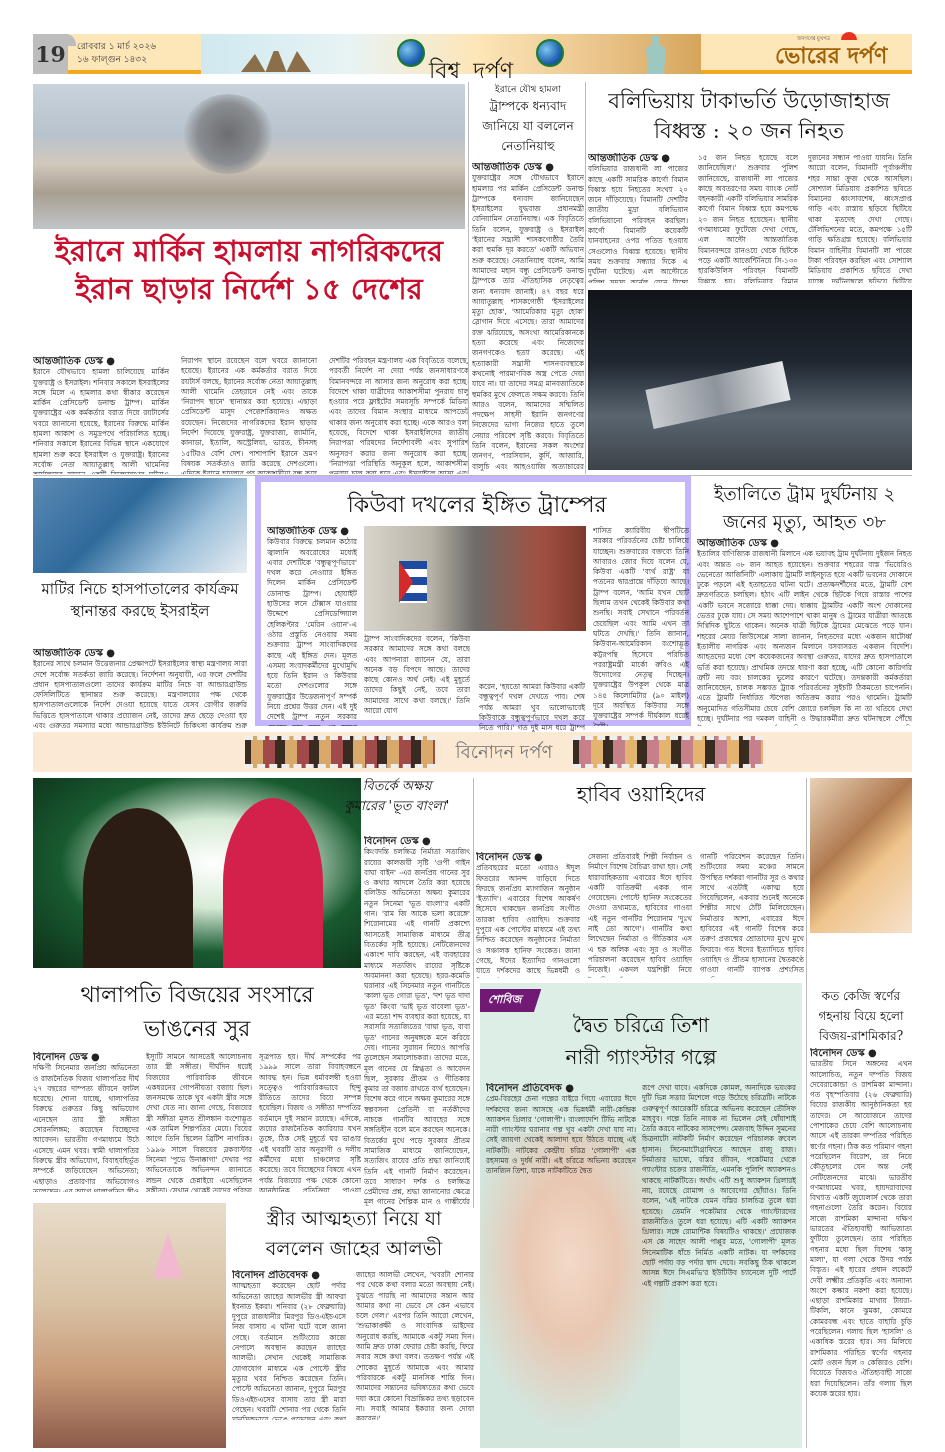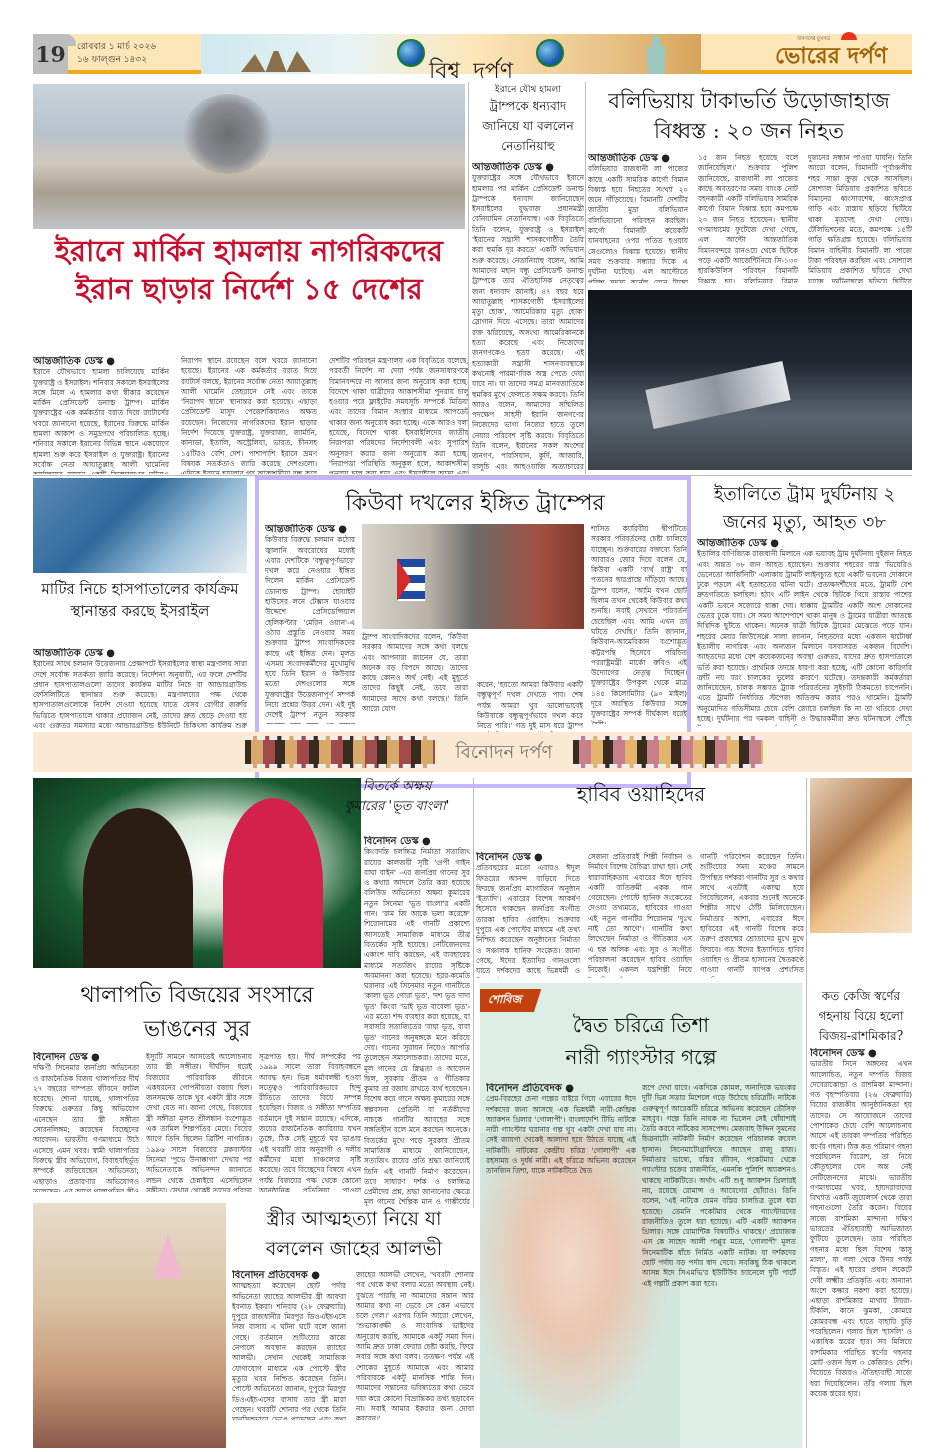--- a/index.html
+++ b/index.html
@@ -40,31 +40,31 @@
   .hl-red { color: #c8102e; font-weight: bold; }
 
   
   .body-text { font-size: 7.2px; line-height: 10.3px; color: #222; text-align: justify; overflow: hidden; }
   .byline { font-weight: bold; font-size: 10px; }
 
   .rule-v { background: #bbb; width: 1px; }
   .rule-h { background: #bbb; height: 1px; }
 
   
-  #cuba-box { left: 255px; top: 476px; width: 436px; height: 312px; border: 4px solid #c4b5fd; padding-left: 23px; }
+  #cuba-box { left: 255px; top: 476px; width: 436px; height: 250px; border: 6px solid #c4b5fd; padding-left: 23px; }
 
   
   #ent-banner { left: 33px; top: 732px; width: 879px; height: 40px; background: #fbe9d3; }
   #ent-film-left { left: 212px; top: 4px; width: 190px; height: 32px; background: repeating-linear-gradient(90deg,#3a2b20 0 6px,#d8a96b 6px 18px,#a14a4a 18px 30px,#3a2b20 30px 34px); border-top: 4px dashed #eee; border-bottom: 4px dashed #eee; }
   #ent-film-right { left: 540px; top: 4px; width: 190px; height: 32px; background: repeating-linear-gradient(90deg,#3a2b20 0 6px,#c77f8a 6px 18px,#e3b46d 18px 30px,#3a2b20 30px 34px); border-top: 4px dashed #eee; border-bottom: 4px dashed #eee; }
   #ent-title { left: 402px; top: 6px; width: 138px; text-align:center; font-size: 18px; color: #737373; font-family: "DejaVu Serif", serif; }
 
   
   #showbiz-box { left: 480px; top: 983px; width: 322px; height: 465px; background: #ddeee6; }
-  #showbiz-tag { left: 0; top: 6px; padding: 2px 20px 2px 8px; background: #c2410c; color:#fff; font-size: 11px; font-style: italic; font-weight: bold; clip-path: polygon(0 0, 100% 0, 88% 100%, 0 100%); }
+  #showbiz-tag { left: 0; top: 6px; padding: 2px 20px 2px 8px; background: #701a75; color:#fff; font-size: 11px; font-style: italic; font-weight: bold; clip-path: polygon(0 0, 100% 0, 88% 100%, 0 100%); }
 </style>
 </head>
 <body>
 
 <div id="masthead" class="abs">
   <div id="page-num-box" class="abs">19</div>
   <div id="date-block" class="abs">
     <div>রোববার ১ মার্চ ২০২৬</div>
     <div>১৬ ফাল্গুন ১৪৩২</div>
   </div>

